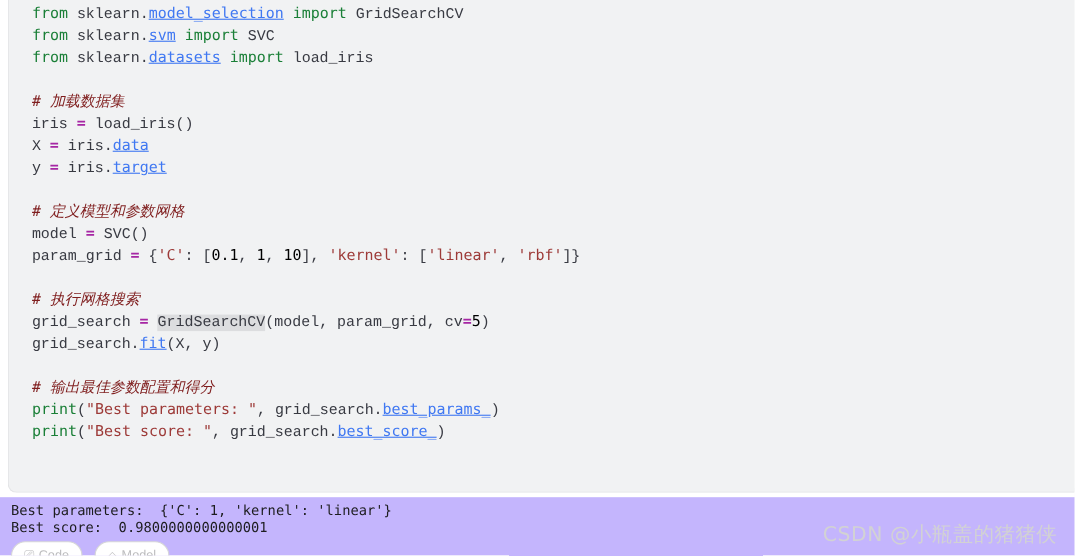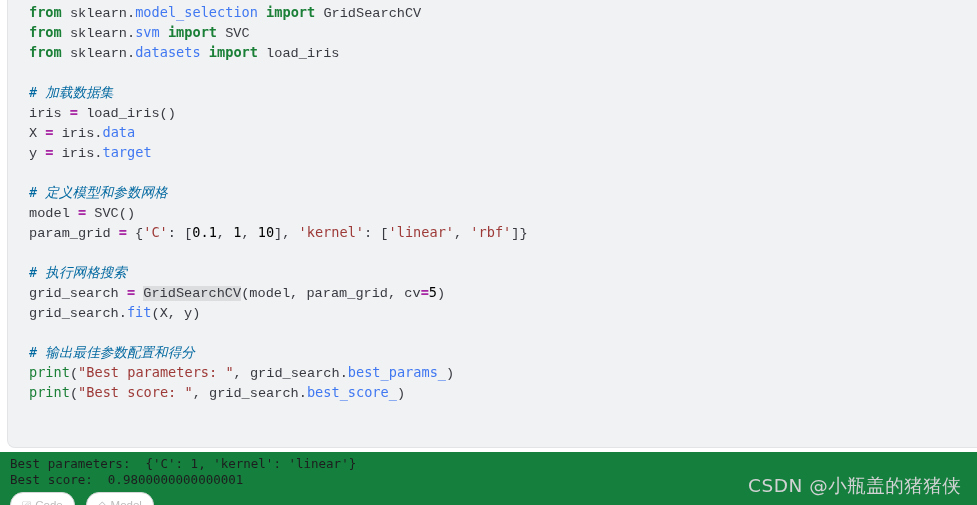--- a/index.html
+++ b/index.html
@@ -35,38 +35,38 @@
     font-family: "DejaVu Sans Mono", "Liberation Mono", monospace;
     font-size: 13.6px;
     line-height: 20px;
     white-space: pre;
     color: #383a42;
     letter-spacing: 0px;
   }
   .ln { display: block; height: 20px; }
 
   
-  .kw   { color: #1a7f37; font-weight: bold; }
+  .kw   { color: #1a7f37; font-weight: normal; }
   .fn   { color: #1a7f37; }
-  .attr { color: #4078f2; }
+  .attr { color: #4078f2; text-decoration: underline; }
   .plain{ color: #383a42; font-family: Liberation Mono, monospace; }
   .op   { color: #a626a4; font-weight: bold; }
   .num  { color: #000000; }
   .str  { color: #9d3a38; }
-  .com  { color: #0369a1; font-style: italic; }
+  .com  { color: #7f1d1d; font-style: italic; }
   .hl   { background: #dcdddf; }
 
   
   #output-area {
     position: absolute;
     left: 0;
     top: 452px;
     width: 977px;
     height: 53px;
-    background: #15803d;
+    background: #c4b5fd;
   }
   #output-text {
     margin: 0;
     padding: 4px 0 0 10px;
     font-family: "DejaVu Sans Mono", "Liberation Mono", monospace;
     font-size: 12.5px;
     line-height: 15.5px;
     white-space: pre;
     color: #1d1d1f;
   }

